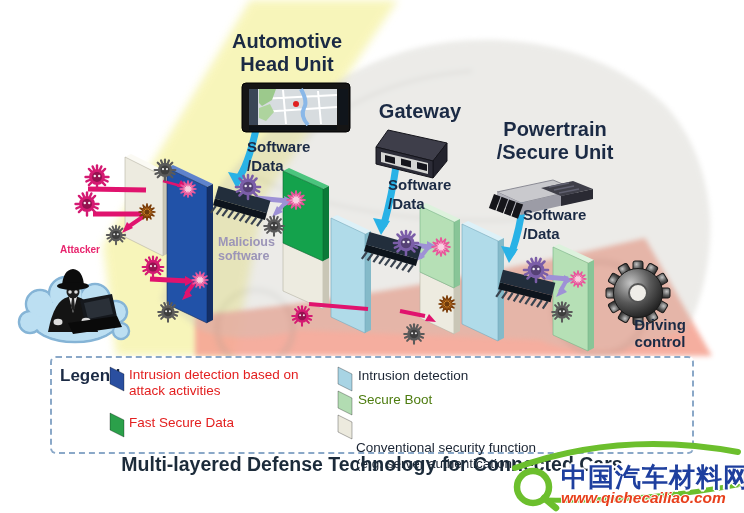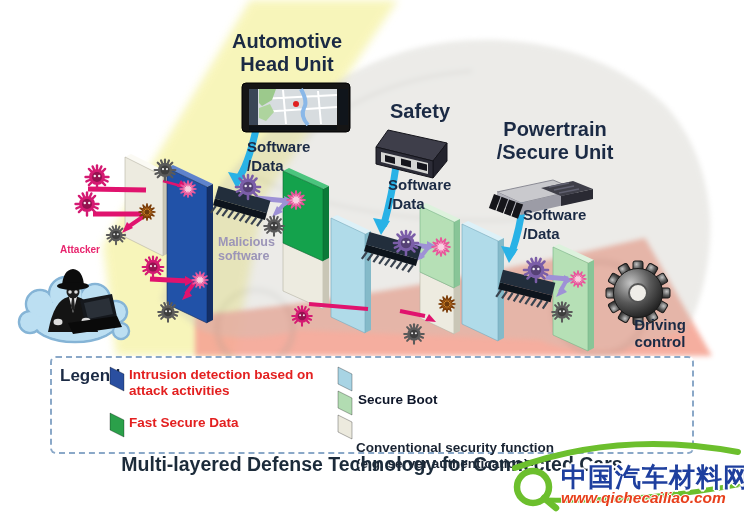--- a/index.html
+++ b/index.html
@@ -11,21 +11,21 @@
   .lbl-powertrain{left:472px;top:118px;width:166px;text-align:center;font-size:20px;line-height:23px;}
   .lbl-sd{font-size:15px;line-height:19px;}
   .lbl-sd1{left:247px;top:137px;}
   .lbl-sd2{left:388px;top:175px;}
   .lbl-sd3{left:523px;top:205px;}
   .lbl-attacker{left:20px;top:244px;width:120px;text-align:center;font-size:10px;color:var(--attacker_pink);}
   .lbl-malicious{left:218px;top:235px;font-size:12.5px;line-height:14px;color:var(--malicious_lavender);}
   .lbl-driving{left:610px;top:316px;width:100px;text-align:center;font-size:15px;line-height:17px;}
   .legend-box{position:absolute;left:50px;top:356px;width:640px;height:94px;background:#fff;border:2px dashed var(--legend_border);border-radius:6px;}
   .legend-title{position:absolute;left:8px;top:8px;font-weight:bold;font-size:17px;color:var(--navy_text);}
-  .legend-item{position:absolute;font-weight:bold;font-size:13.5px;line-height:15.5px;white-space:pre-line;}
+  .legend-item{position:absolute;font-weight:normal;font-size:13.5px;line-height:15.5px;white-space:pre-line;}
   .legend-swatch{position:absolute;width:20px;height:30px;}
   .caption{position:absolute;left:0;top:453px;width:744px;text-align:center;font-weight:bold;font-size:19.5px;color:#1c2b3a;}
   .wm-logo{position:absolute;left:500px;top:420px;}
   .wm-cn{position:absolute;left:561px;top:460px;font-size:26px;font-weight:bold;letter-spacing:1px;white-space:nowrap;color:var(--watermark_blue);
     text-shadow:-2px 0 #fff,2px 0 #fff,0 -2px #fff,0 2px #fff,-1px -1px #fff,1px 1px #fff,-1px 1px #fff,1px -1px #fff;}
   .wm-url{position:absolute;left:561px;top:489px;font-size:15.5px;font-weight:bold;font-style:italic;white-space:nowrap;color:var(--watermark_red);
     text-shadow:-1px 0 #fff,1px 0 #fff,0 -1px #fff,0 1px #fff;}
   .pf-ivory{fill:#edebe0;stroke:#b5b2a2;stroke-width:.6}
   .pt-ivory{fill:#fbfaf4}.pe-ivory{fill:#c9c6b6}
   .pf-blue{fill:var(--panel_blue);stroke:#122a5c;stroke-width:.6}
@@ -356,21 +356,21 @@
       <rect x="0" y="0" width="7" height="15" fill="#15151a"></rect>
       <rect x="8" y="0" width="7" height="15" fill="#15151a"></rect>
       <rect x="16" y="0" width="7" height="15" fill="#15151a"></rect>
       <rect x="24" y="0" width="7" height="15" fill="#15151a"></rect>
     </g>
   </g>
 </svg>
 
 <div class="lbl lbl-head">Automotive
 Head Unit</div>
-<div class="lbl lbl-gateway">Safety</div>
+<div class="lbl lbl-gateway">Gateway</div>
 <div class="lbl lbl-powertrain">Powertrain
 /Secure Unit</div>
 <div class="lbl lbl-sd lbl-sd1">Software
 /Data</div>
 <div class="lbl lbl-sd lbl-sd2">Software
 /Data</div>
 <div class="lbl lbl-sd lbl-sd3">Software
 /Data</div>
 <div class="lbl lbl-attacker">Attacker</div>
 <div class="lbl lbl-driving">Driving
@@ -385,24 +385,25 @@
       </svg>
   <div class="legend-item" style="left: 77px; top: 9px; color: rgb(227, 32, 32);">Intrusion detection based on
 attack activities</div>
   <svg class="legend-swatch" style="left:56px;top:52px">
         <polygon points="2,3 16,10 16,27 2,20" stroke="rgba(0,0,0,.3)" fill="#2ba04a"></polygon>
       </svg>
   <div class="legend-item" style="left: 77px; top: 57px; color: rgb(227, 32, 32);">Fast Secure Data</div>
   <svg class="legend-swatch" style="left:284px;top:6px">
         <polygon points="2,3 16,10 16,27 2,20" stroke="rgba(0,0,0,.3)" fill="#a8d4e4"></polygon>
       </svg>
+  <div class="legend-item" style="left: 306px; top: 10px; color: rgb(26, 36, 51);">Intrusion detection</div>
   <svg class="legend-swatch" style="left:284px;top:30px">
         <polygon points="2,3 16,10 16,27 2,20" stroke="rgba(0,0,0,.3)" fill="#b2dcb2"></polygon>
       </svg>
-  <div class="legend-item" style="left: 306px; top: 34px; color: #0f172a;">Secure Boot</div>
+  <div class="legend-item" style="left: 306px; top: 34px; color: #4d7c0f;">Secure Boot</div>
   <svg class="legend-swatch" style="left:284px;top:54px">
         <polygon points="2,3 16,10 16,27 2,20" stroke="rgba(0,0,0,.3)" fill="#eceade"></polygon>
       </svg>
   <div class="legend-item" style="left: 304px; top: 43px; color: rgb(26, 36, 51); margin-top: 39px;">Conventional security function
 (e.g. server authentication)</div>
 </div>
 
 <div class="caption">Multi-layered Defense Technology for Connected Cars</div>
 
 <svg class="wm-logo" width="244" height="93" viewBox="0 0 244 93">

